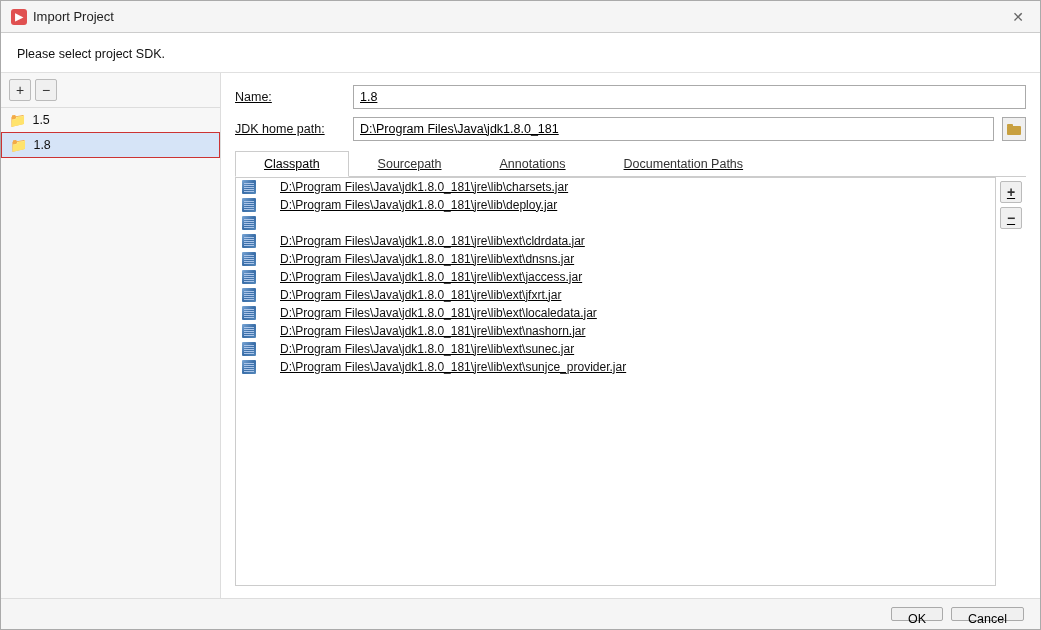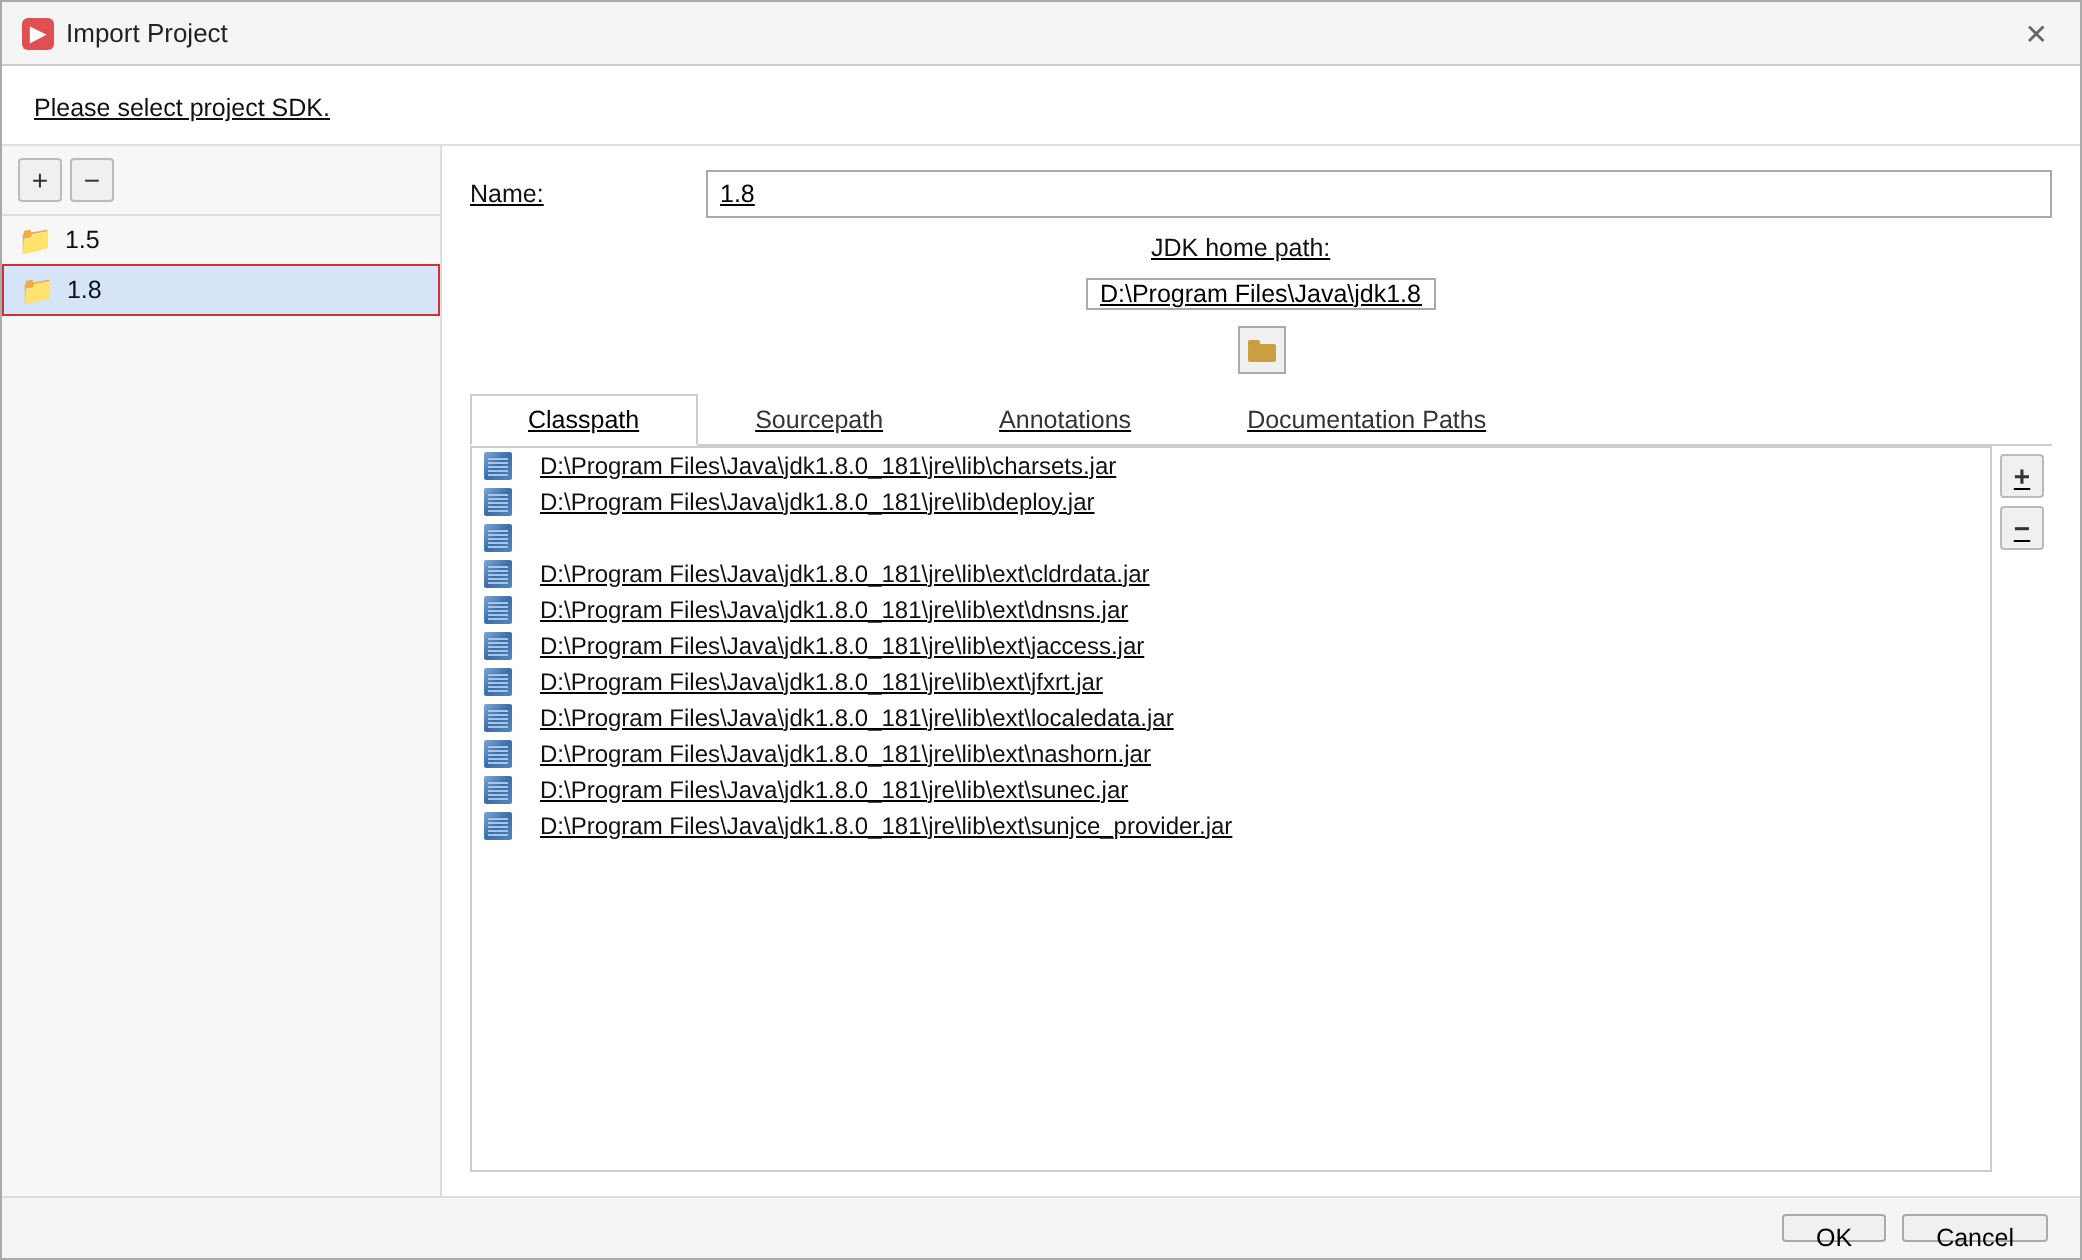--- a/index.html
+++ b/index.html
@@ -57,21 +57,20 @@
     }
     .dialog-header {
       padding: 12px 16px 8px 16px;
       background: #fff;
       border-bottom: 1px solid #e0e0e0;
     }
     .dialog-header p {
       font-size: 12.5px;
       color: #111;
       line-height: 1.5;
-      text-decoration: underline;
     }
     .dialog-body {
       display: flex;
       flex: 1;
       overflow: hidden;
     }
     .sidebar {
       width: 220px;
       background: #f7f7f7;
       border-right: 1px solid #ddd;
@@ -145,21 +144,20 @@
       border: 1px solid #aaa;
       padding: 0 6px;
       font-size: 12.5px;
       background: #fff;
     }
     .jdk-path-row {
       display: flex;
       align-items: center;
       margin-bottom: 10px;
       gap: 8px;
-      flex-direction: column;
     }
     .jdk-path-input {
       flex: 1;
       height: 24px;
       border: 1px solid #aaa;
       padding: 0 6px;
       font-size: 12.5px;
       background: #fff;
     }
     .folder-browse-btn {
@@ -204,21 +202,21 @@
     .classpath-list-wrapper {
       flex: 1;
       border: 1px solid #ccc;
       overflow-y: auto;
       background: #fff;
     }
     .classpath-item {
       display: flex;
       align-items: flex-start;
       padding: 2px 6px;
-      gap: 14px;
+      gap: 24px;
       cursor: default;
     }
     .jar-icon {
       display: inline-block;
       width: 14px;
       height: 14px;
       background: linear-gradient(135deg, #7ba7d6 0%, #3a6ea8 50%, #5588bb 100%);
       border-radius: 1px;
       flex-shrink: 0;
       position: relative;

